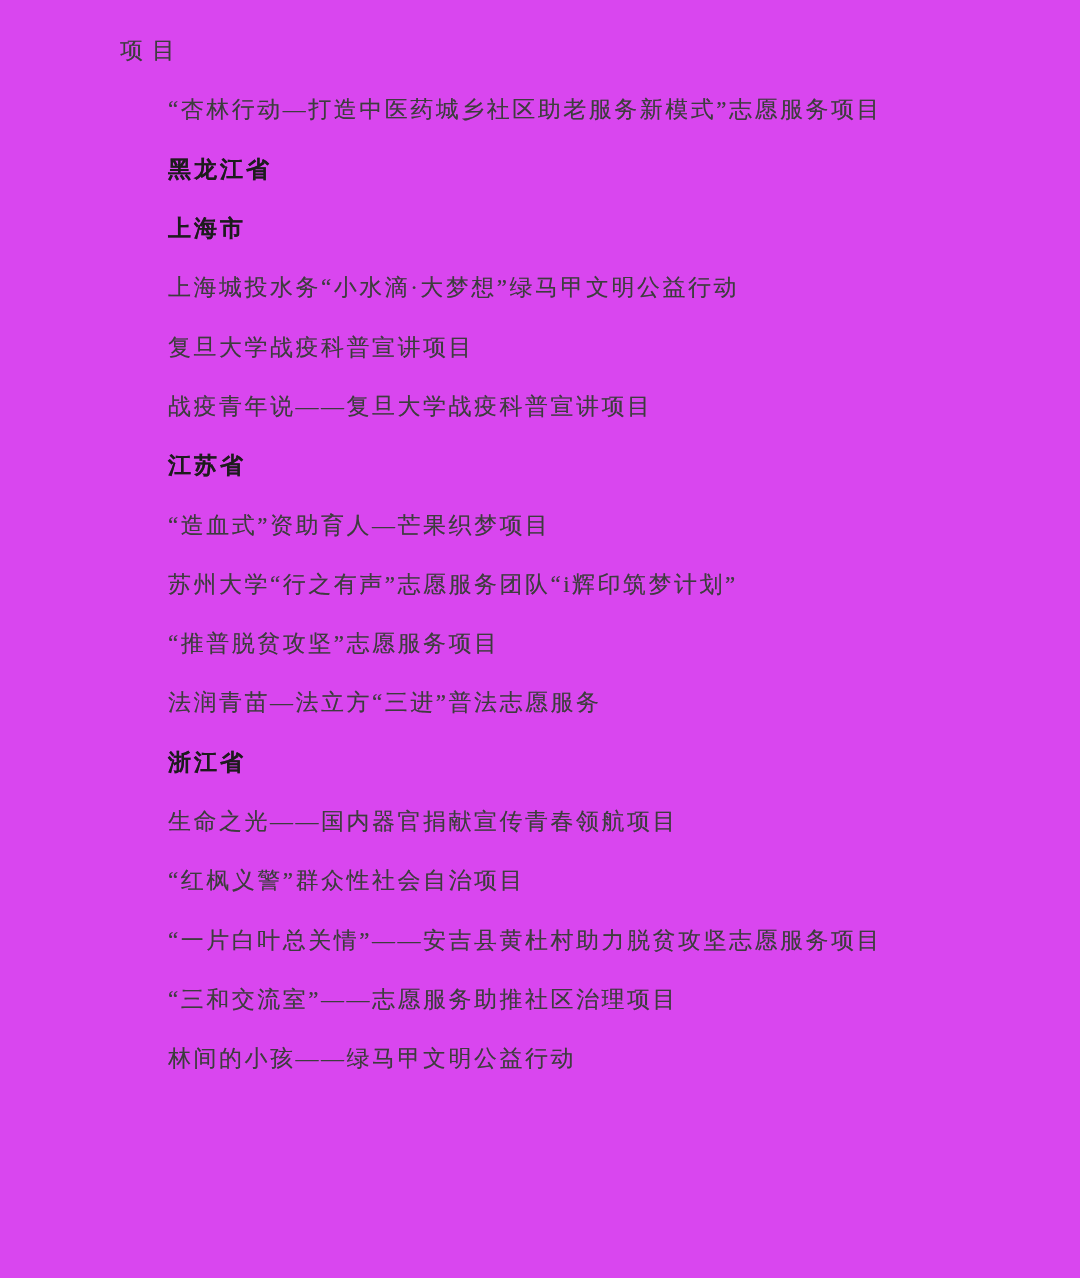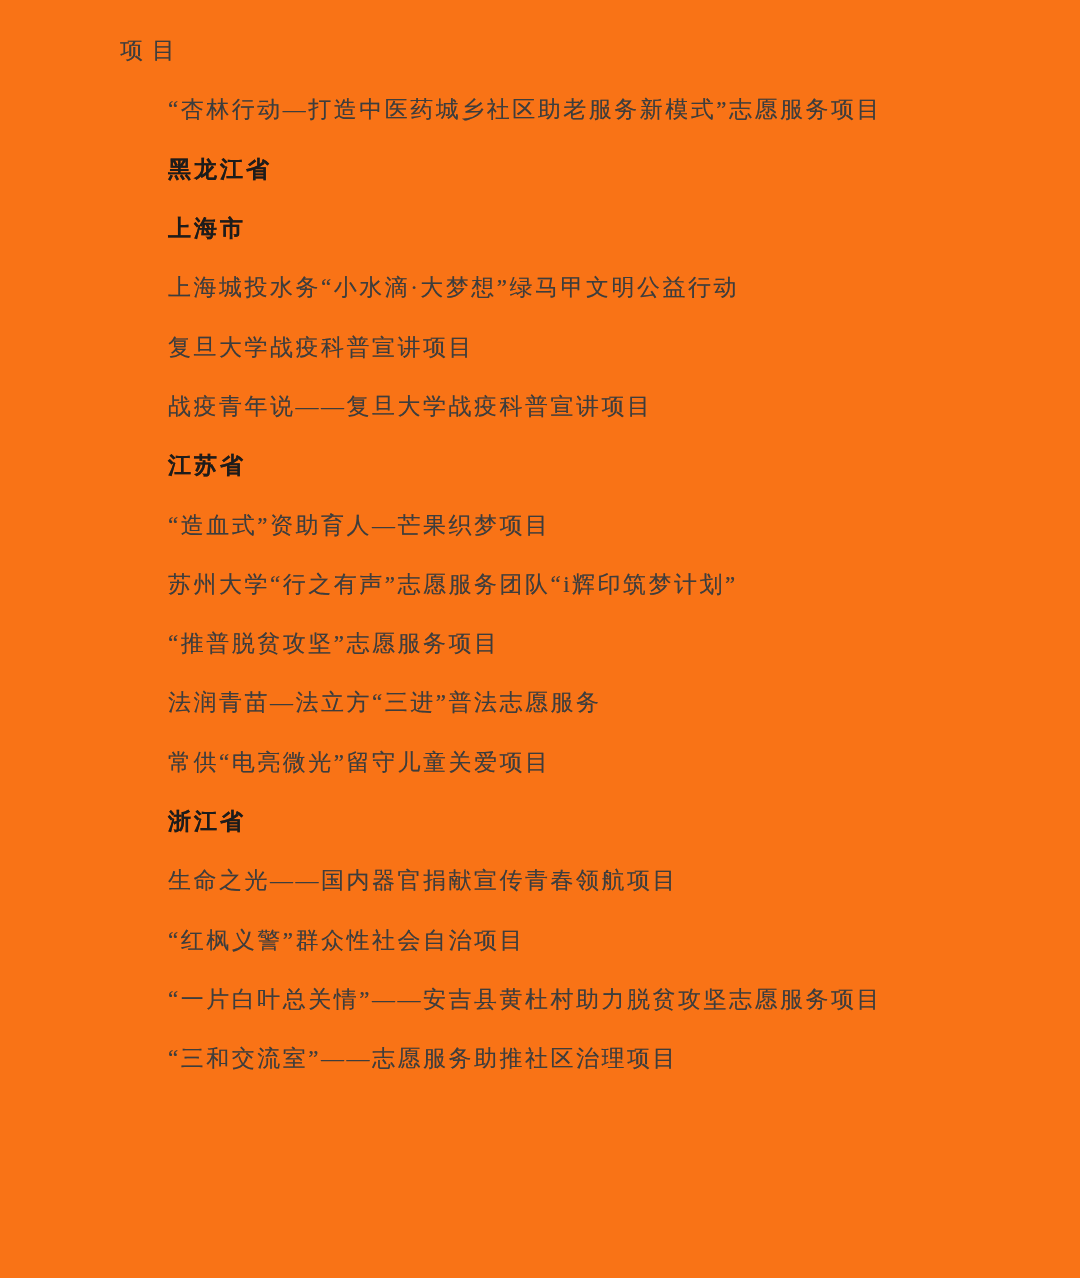--- a/index.html
+++ b/index.html
@@ -4,21 +4,21 @@
 <style>
   html, body {
     margin: 0;
     padding: 0;
     background: #ffffff;
   }
   .page {
     position: relative;
     width: 1080px;
     height: 1278px;
-    background: #f97316;
+    background: #d946ef;
     overflow: hidden;
     box-sizing: border-box;
     padding: 21px 60px 0 120px;
     font-family: "Liberation Serif", "DejaVu Serif", serif;
   }
   .doc-line {
     height: 59.3px;
     display: flex;
     align-items: center;
     white-space: nowrap;
@@ -49,19 +49,19 @@
   <div class="doc-line doc-line--heading">黑龙江省</div>
   <div class="doc-line doc-line--heading">上海市</div>
   <div class="doc-line">上海城投水务“小水滴·大梦想”绿马甲文明公益行动</div>
   <div class="doc-line">复旦大学战疫科普宣讲项目</div>
   <div class="doc-line">战疫青年说——复旦大学战疫科普宣讲项目</div>
   <div class="doc-line doc-line--heading">江苏省</div>
   <div class="doc-line">“造血式”资助育人—芒果织梦项目</div>
   <div class="doc-line">苏州大学“行之有声”志愿服务团队“i辉印筑梦计划”</div>
   <div class="doc-line">“推普脱贫攻坚”志愿服务项目</div>
   <div class="doc-line">法润青苗—法立方“三进”普法志愿服务</div>
-  <div class="doc-line">常供“电亮微光”留守儿童关爱项目</div>
   <div class="doc-line doc-line--heading">浙江省</div>
   <div class="doc-line">生命之光——国内器官捐献宣传青春领航项目</div>
   <div class="doc-line">“红枫义警”群众性社会自治项目</div>
   <div class="doc-line">“一片白叶总关情”——安吉县黄杜村助力脱贫攻坚志愿服务项目</div>
   <div class="doc-line">“三和交流室”——志愿服务助推社区治理项目</div>
+  <div class="doc-line">林间的小孩——绿马甲文明公益行动</div>
 </div>
 
 </body></html>

